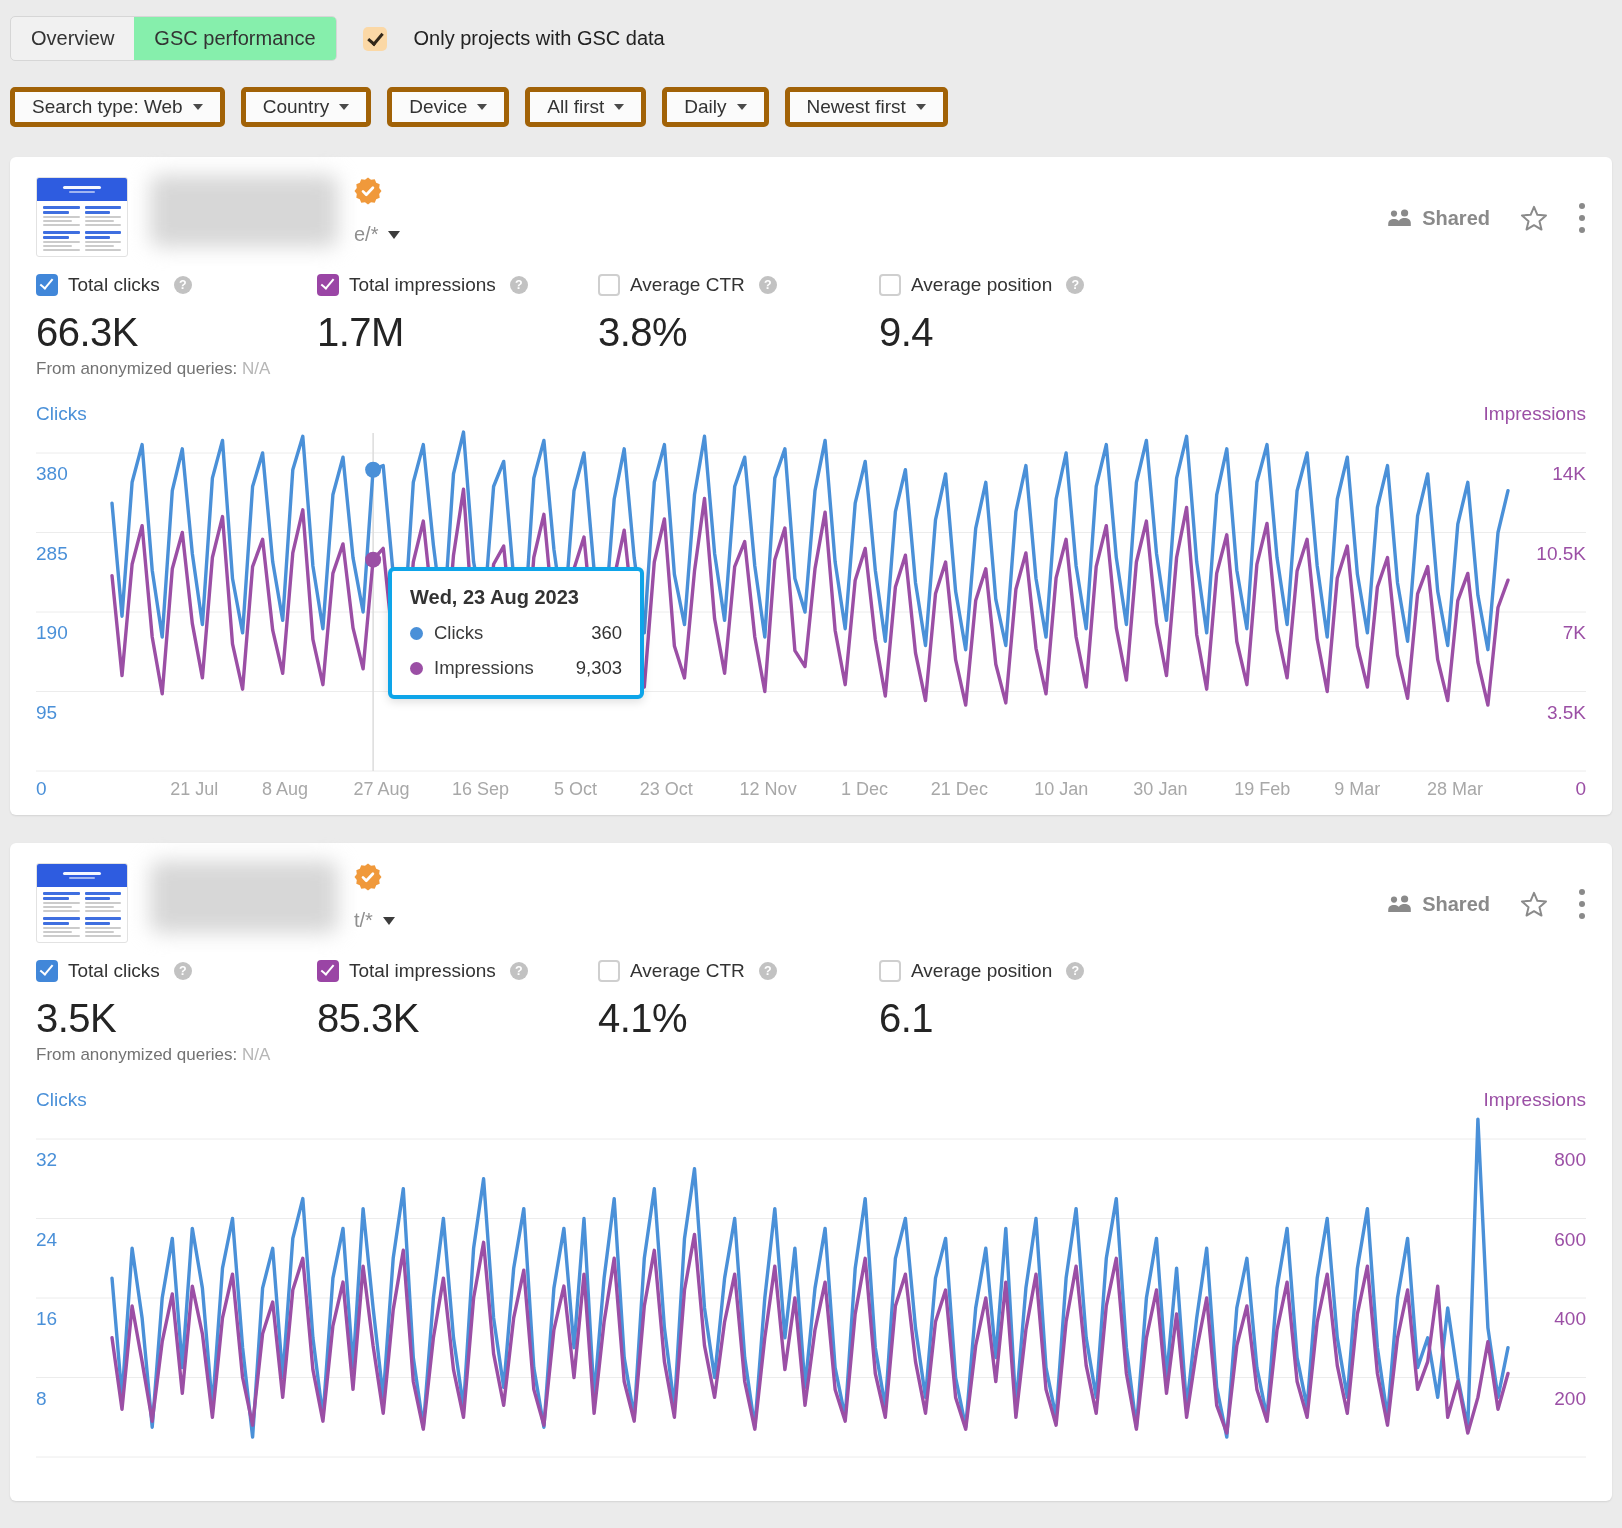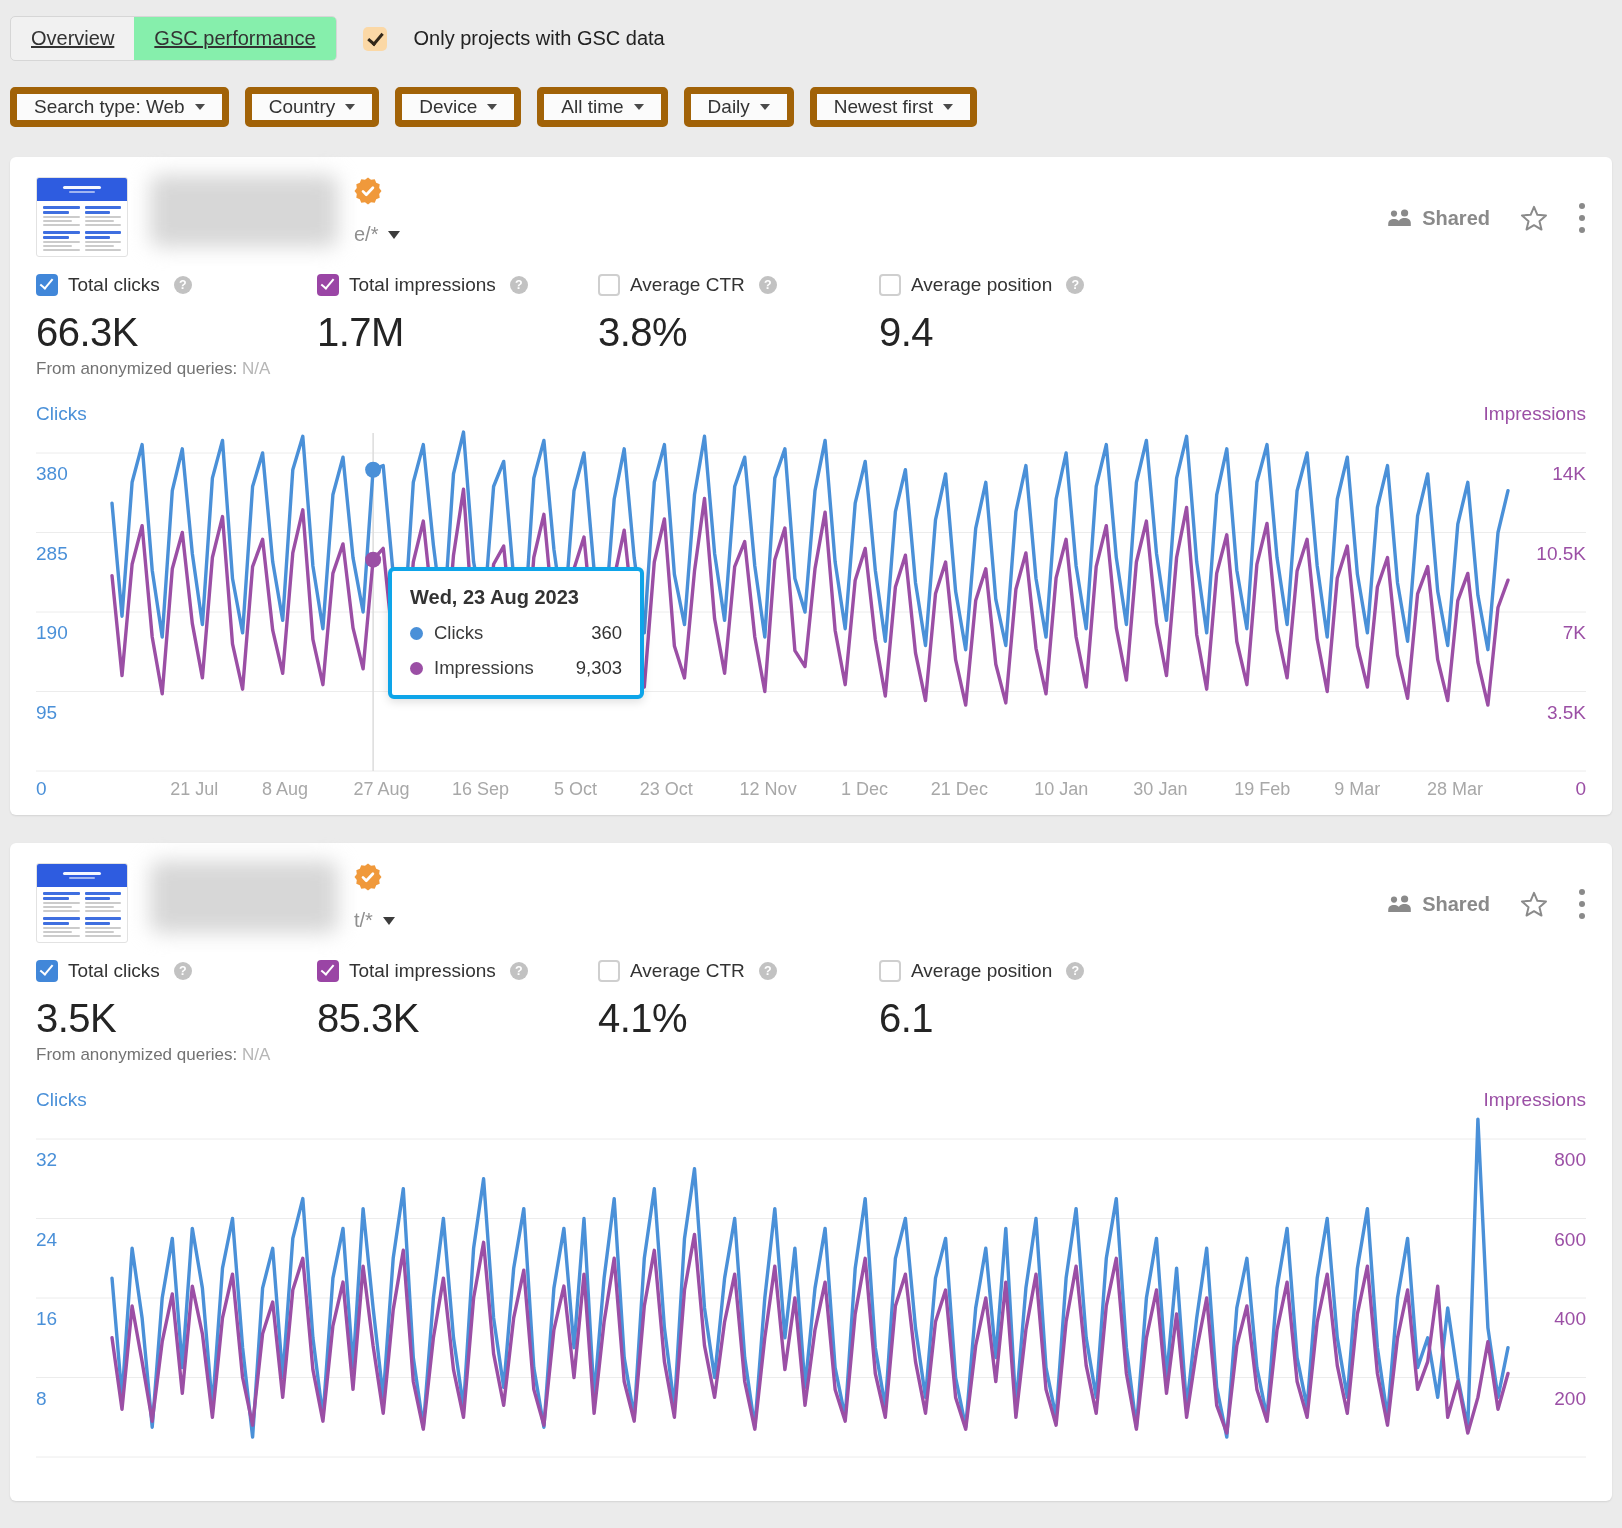--- a/index.html
+++ b/index.html
@@ -3,32 +3,32 @@
 <meta charset="utf-8">
 <style>
   * { box-sizing: border-box; margin: 0; padding: 0; }
   html,body { width:1622px; height:1528px; overflow:hidden; }
   body { background:#ebebeb; font-family:"Liberation Sans", sans-serif; color:#333; }
 
   
   .top { padding:16px 10px 0 10px; }
   .tabs-row { display:flex; align-items:center; gap:26px; }
   .seg-control { display:inline-flex; border:1px solid #d6d6d6; border-radius:5px; overflow:hidden; background:#f1f1f1; }
-  .seg { padding:10px 20px; font-size:20px; color:#333; cursor:pointer; white-space:nowrap;text-decoration:underline; }
+  .seg { padding:10px 20px; font-size:20px; color:#333; cursor:pointer; white-space:nowrap; }
   .seg.active { background:#86efac; }
   .gsc-check { display:flex; align-items:center; gap:27px; }
   .cb { width:24px; height:24px; border-radius:5px; position:relative; flex:0 0 auto; }
   .cb.orange { background:#fbd8a6; }
   .cb.checked::after { content:""; position:absolute; left:8px; top:3px; width:6px; height:12px;
      border:solid #fff; border-width:0 3px 3px 0; transform:rotate(40deg); }
   .cb.orange.checked::after { border-color:#33281a; }
   .gsc-check-label { font-size:20px; color:#222; }
 
   .filters-row { display:flex; gap:16px; margin-top:26px; }
-  .filter-btn { display:flex; align-items:center; background:#fbfbfb; border:7px solid #a16207;
+  .filter-btn { display:flex; align-items:center; background:#fbfbfb; border:5px solid #a16207;
      border-radius:5px; padding:8px 17px; font-size:19px; color:#333; cursor:pointer; height:40px; }
   .caret { display:inline-block; width:0; height:0; border-left:5.5px solid transparent;
      border-right:5.5px solid transparent; border-top:6.5px solid #4a4a4a; margin-left:10px; }
 
   
   .card { width:1602px; margin:0 auto 0 10px; background:#fff; border-radius:6px;
      box-shadow:0 1px 2px rgba(0,0,0,.10); padding:18px 26px 10px 26px; }
   .card + .card { margin-top:28px; }
   .card1 { margin-top:30px; }
 
@@ -110,21 +110,21 @@
       </div>
     <div class="filter-btn">
         <span>Country</span>
         <span class="caret"></span>
       </div>
     <div class="filter-btn">
         <span>Device</span>
         <span class="caret"></span>
       </div>
     <div class="filter-btn">
-        <span>All time</span>
+        <span>All first</span>
         <span class="caret"></span>
       </div>
     <div class="filter-btn">
         <span>Daily</span>
         <span class="caret"></span>
       </div>
     <div class="filter-btn">
         <span>Newest first</span>
         <span class="caret"></span>
       </div>

